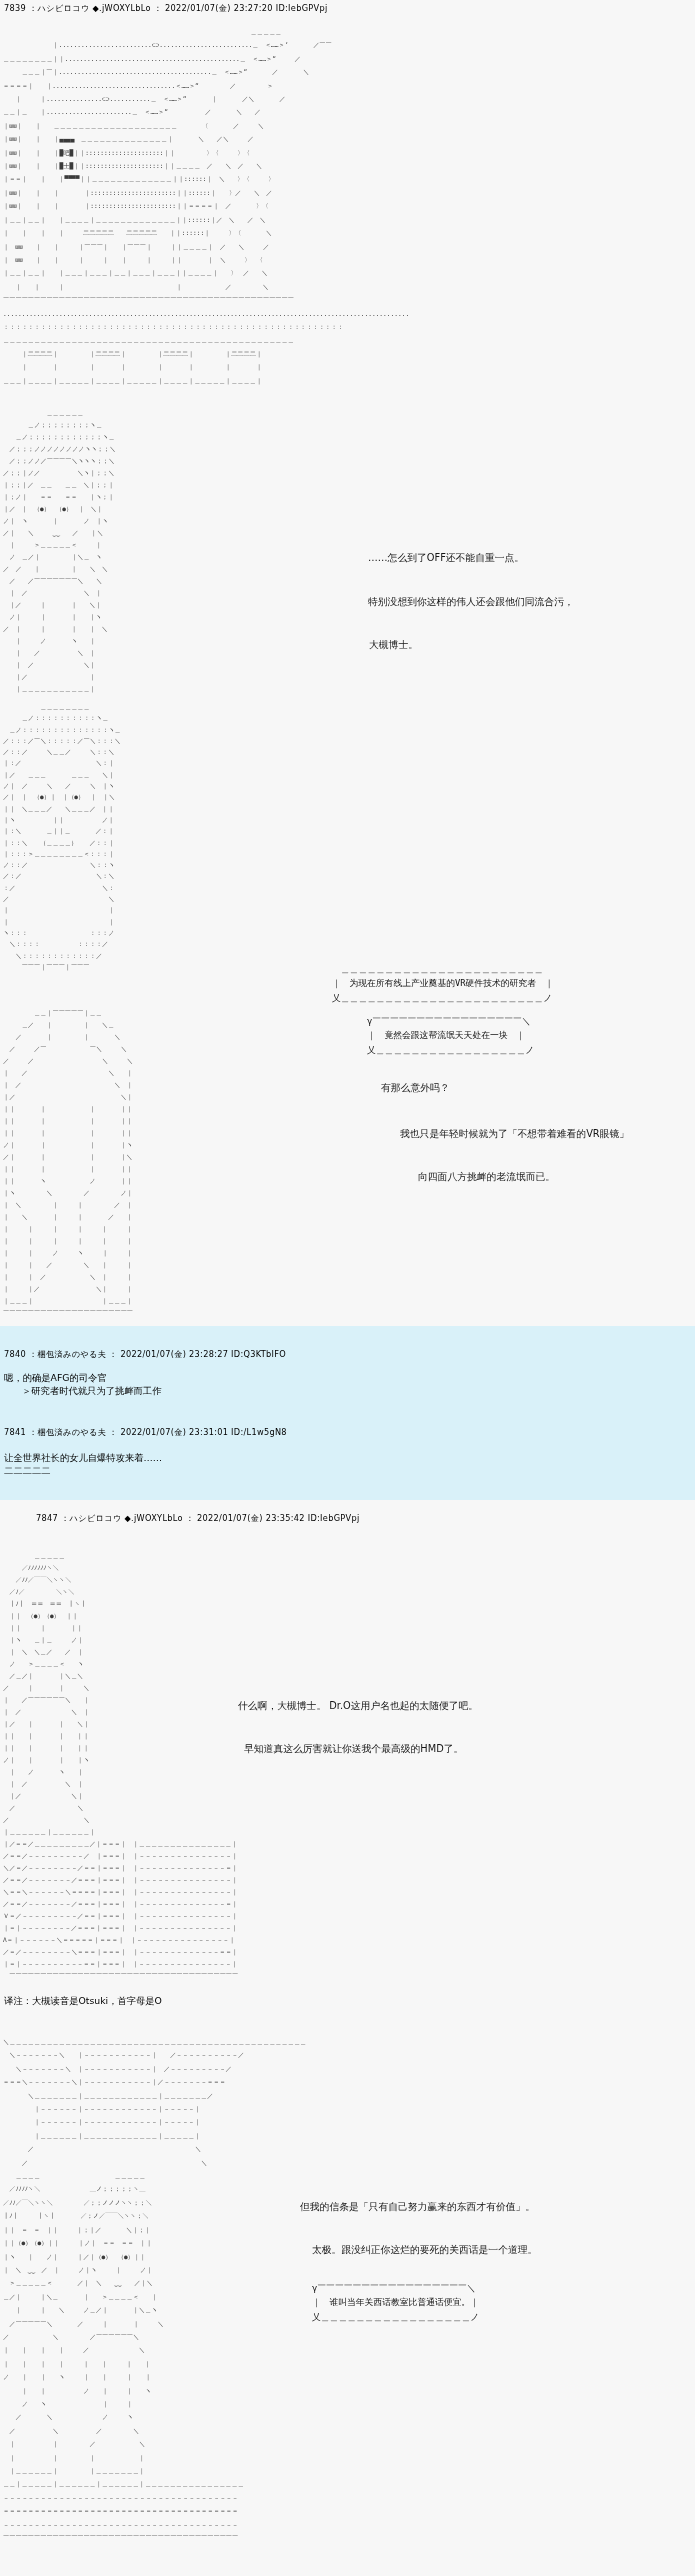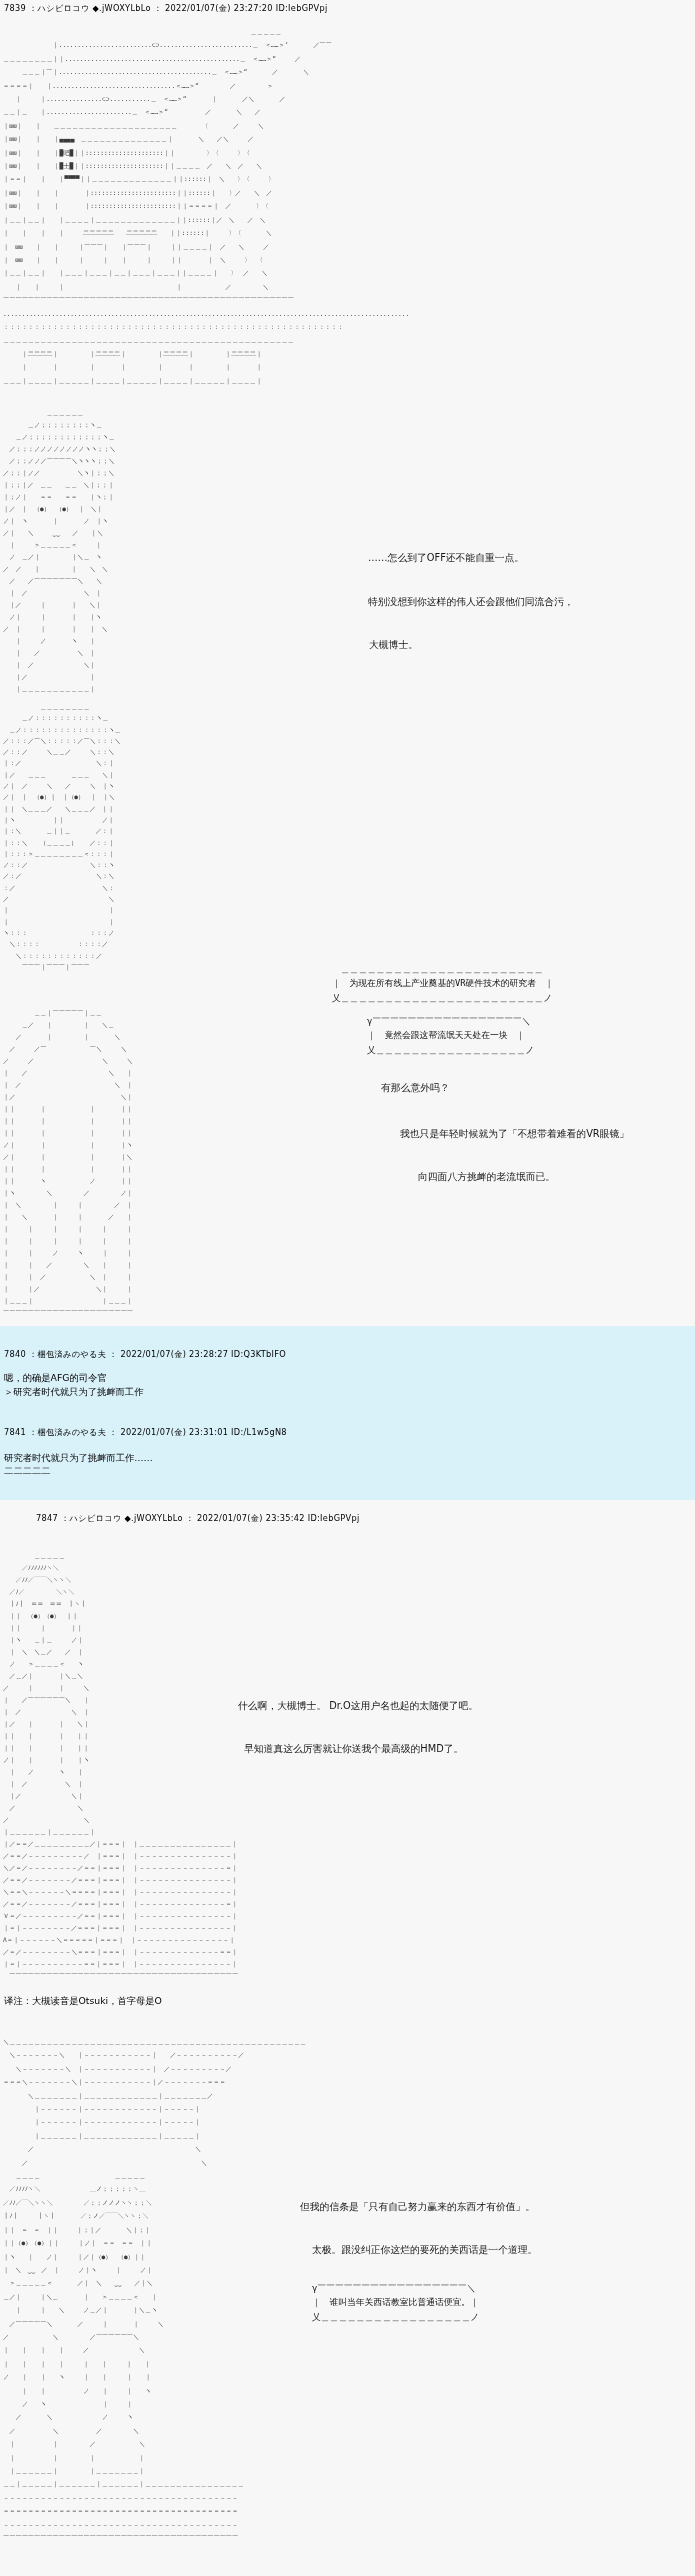--- a/index.html
+++ b/index.html
@@ -144,24 +144,24 @@
   <pre class="abs bubble" style="top:1014px;left:367px;">γ￣￣￣￣￣￣￣￣￣￣￣￣￣￣￣￣￣＼
 ｜　竟然会跟这帮流氓天天处在一块　｜
 乂＿＿＿＿＿＿＿＿＿＿＿＿＿＿＿＿＿ノ</pre>
 
   <div class="abs dlg" style="top:1082px;left:381px;">有那么意外吗？</div>
   <div class="abs dlg" style="top:1128px;left:375px;margin-left:25px;">我也只是年轻时候就为了「不想带着难看的VR眼镜」</div>
   <div class="abs dlg" style="top:1171px;left:381px;padding-left:37px;">向四面八方挑衅的老流氓而已。</div>
 
   <div class="abs hdr" style="top:1349px;left:4.1px;">7840 ：梱包済みのやる夫 ： 2022/01/07(金) 23:28:27 ID:Q3KTbIFO</div>
   <div class="abs body-text" style="top:1371px;left:4.1px;">嗯，的确是AFG的司令官</div>
-  <div class="abs body-text" style="top:1385px;left:4px;">＞研究者时代就只为了挑衅而工作</div>
+  <div class="abs body-text" style="top:1385px;left:22px;font-family:Liberation Mono, monospace;">＞研究者时代就只为了挑衅而工作</div>
 
   <div class="abs hdr" style="top:1427px;left:4.1px;">7841 ：梱包済みのやる夫 ： 2022/01/07(金) 23:31:01 ID:/L1w5gN8</div>
-  <div class="abs body-text" style="top:1451px;left:4.1px;">研究者时代就只为了挑衅而工作……</div>
+  <div class="abs body-text" style="top:1451px;left:4.1px;">让全世界社长的女儿自爆特攻来着……</div>
   <div class="abs body-text" style="top:1464px;left:4.1px;">二二二二二</div>
 
   <div class="abs hdr" style="top:1513px;left:4.1px;margin-left:32px;">7847 ：ハシビロコウ ◆.jWOXYLbLo ： 2022/01/07(金) 23:35:42 ID:IebGPVpj</div>
 
   <pre class="abs aa aa-jacket" style="top:1550px;left:3.1px;">　　　　　＿＿＿＿＿
 　　　／ﾉﾉﾉﾉﾉﾉヽ＼
 　　／ﾉﾉ／￣￣＼ヽヽ＼
 　／ﾉ／　　　　　＼ヽ＼
 　｜ﾉ｜　＝＝　＝＝　｜ヽ｜
 　｜｜　（●）（●）　｜｜

